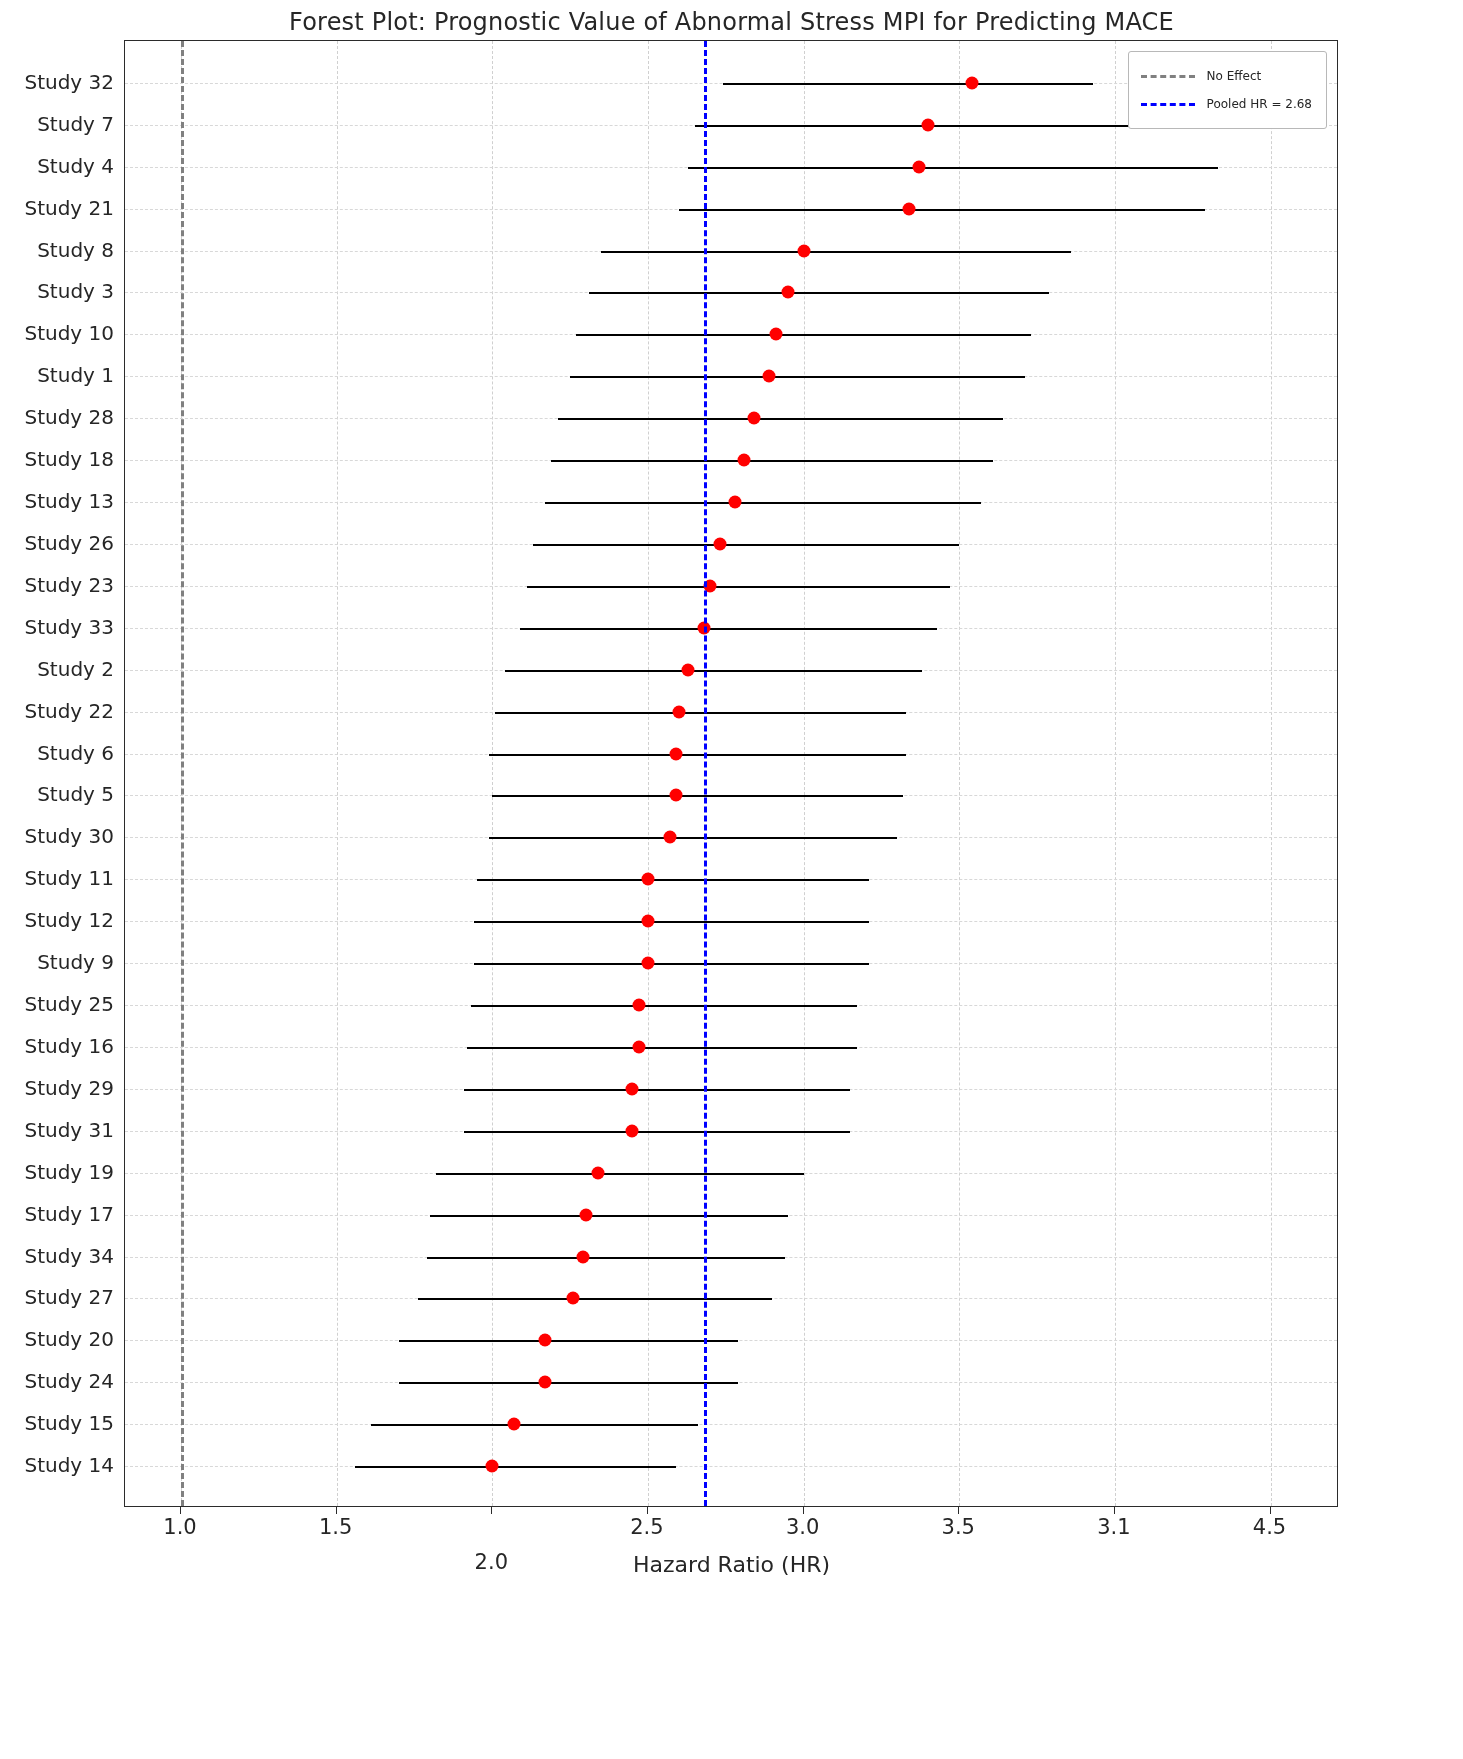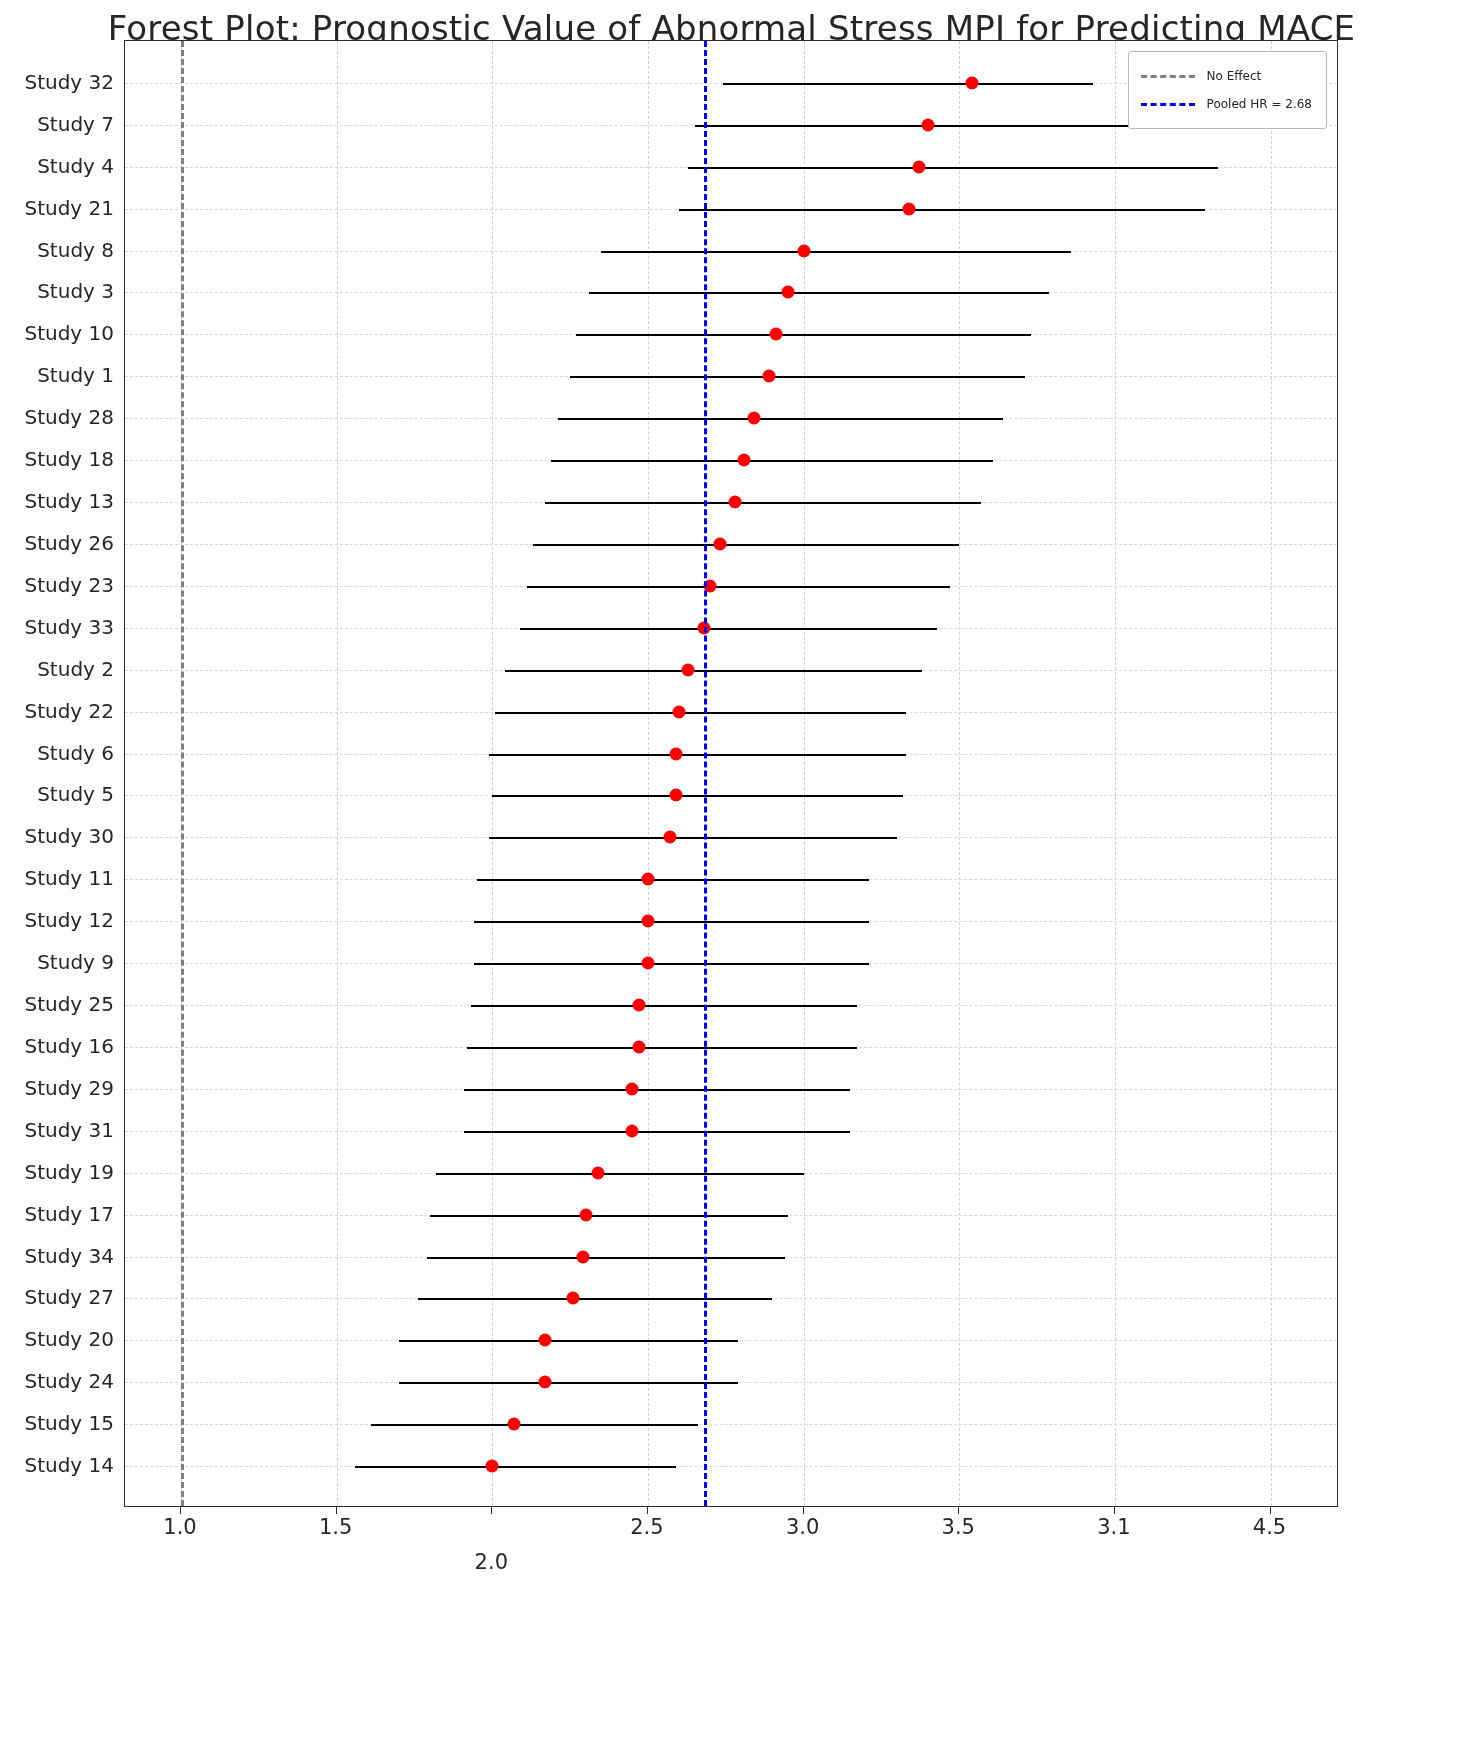--- a/index.html
+++ b/index.html
@@ -1,21 +1,21 @@
 <!DOCTYPE html>
 <html><head>
 <meta charset="utf-8">
 <style>
   html,body{margin:0;padding:0;background:#ffffff;}
   body{font-family:"DejaVu Sans", sans-serif;}
   #page{position:relative;width:1463px;height:1759px;background:#ffffff;overflow:hidden;}
 
   #title{
     position:absolute;left:0;top:8px;width:1463px;text-align:center;
-    font-size:34px;color:#262626;letter-spacing:0.2px;
+    font-size:24px;color:#262626;letter-spacing:0.2px;
   }
 
   
   #plot{
     position:absolute;
     left:124px;top:40px;width:1214px;height:1467px;
     border:1.6px solid #2b2b2b;
     box-sizing:border-box;
     background:#ffffff;
   }
@@ -242,14 +242,15 @@
       <div class="xtick" style="left: 522.954px;">2.5</div>
       <div class="xtickmark" style="left: 678.595px;"></div>
       <div class="xtick" style="left: 678.595px;">3.0</div>
       <div class="xtickmark" style="left: 834.236px;"></div>
       <div class="xtick" style="left: 834.236px;">3.5</div>
       <div class="xtickmark" style="left: 989.877px;"></div>
       <div class="xtick" style="left: 989.877px;">3.1</div>
       <div class="xtickmark" style="left: 1145.52px;"></div>
       <div class="xtick" style="left: 1145.52px;">4.5</div>
     </div>
+  <div id="xaxis-title">Hazard Ratio (HR)</div>
 
 </div>
 
 </body></html>

